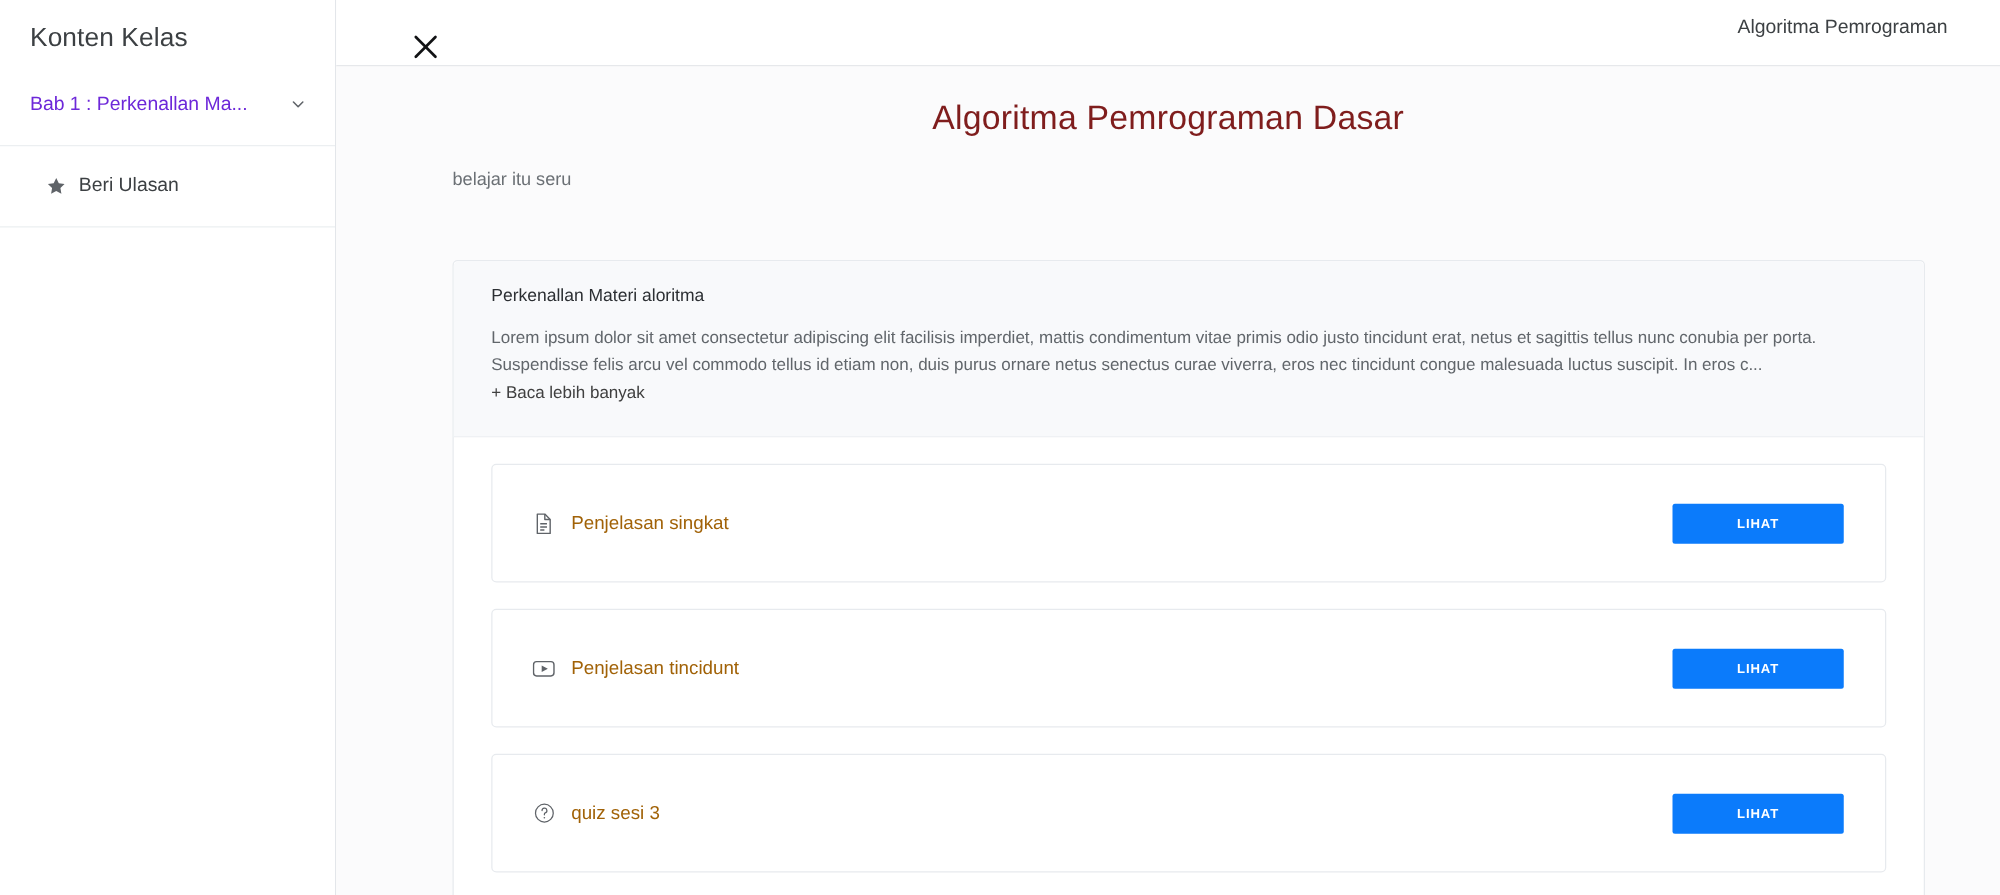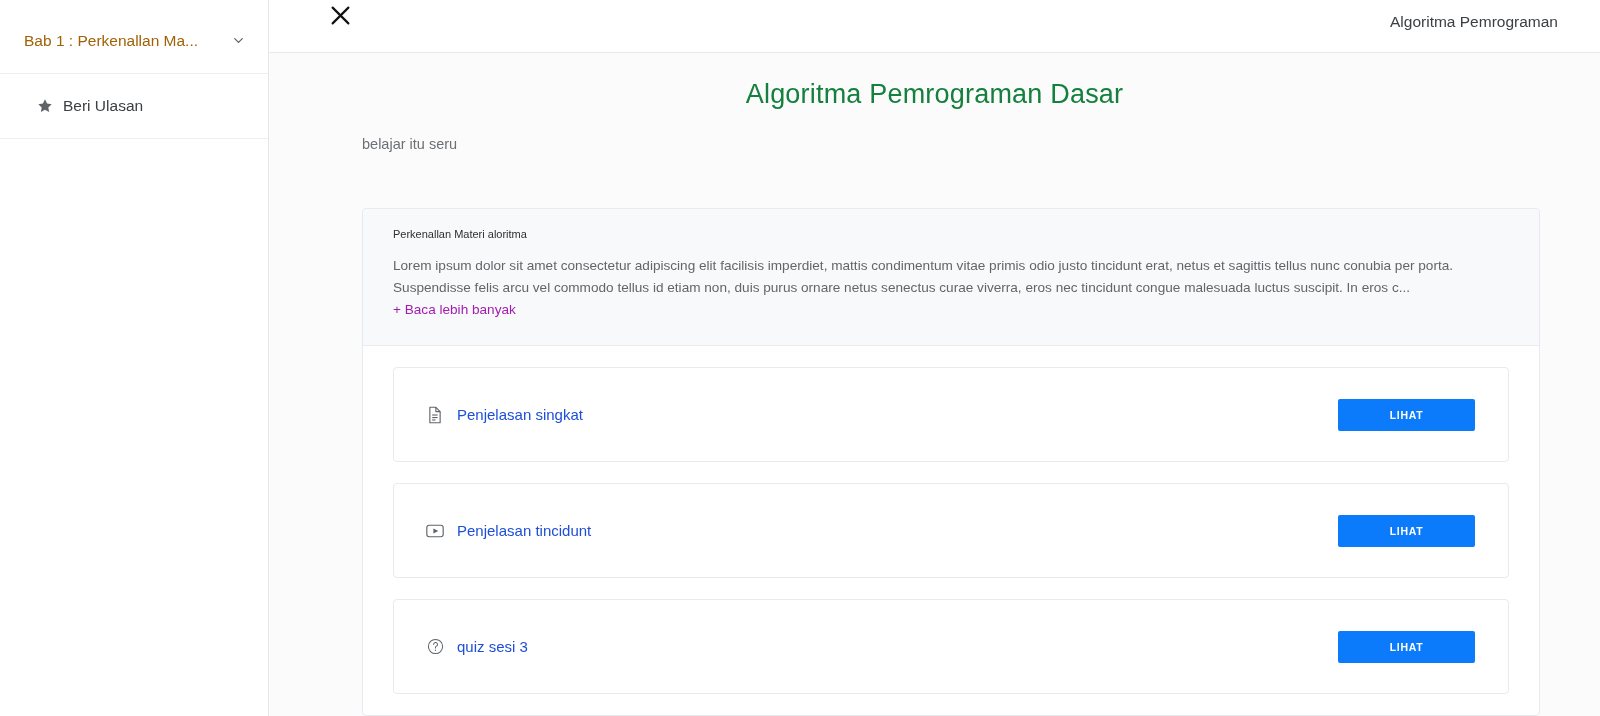--- a/index.html
+++ b/index.html
@@ -44,21 +44,21 @@
     height: 66px;
     display: flex;
     align-items: center;
     padding: 0 22px 0 24px;
     border-bottom: 1px solid #eceff1;
     cursor: pointer;
   }
   .sidebar-chapter-label {
     flex: 1;
     font-size: 15.5px;
-    color: #a16207;
+    color: #6d28d9;
     white-space: nowrap;
     overflow: hidden;
   }
   .chevron {
     width: 16px;
     height: 16px;
     flex-shrink: 0;
     margin-left: 8px;
     display: flex;
     align-items: center;
@@ -99,21 +99,21 @@
     background: #fbfbfc;
     min-width: 0;
   }
 
   .topbar {
     height: 53px;
     min-height: 53px;
     background: #ffffff;
     border-bottom: 1px solid #e6e8eb;
     display: flex;
-    align-items: flex-start;
+    align-items: flex-end;
     justify-content: space-between;
     padding: 0 0 0 56px;
     position: relative;
   }
   .close-btn {
     width: 30px;
     height: 30px;
     display: flex;
     align-items: center;
     justify-content: center;
@@ -133,21 +133,21 @@
     flex: 1;
     overflow: hidden;
     background: #fbfbfc;
     padding-top: 26px;
   }
 
   .page-title {
     text-align: center;
     font-size: 27px;
     font-weight: 400;
-    color: #15803d;
+    color: #7f1d1d;
     letter-spacing: 0.2px;
     margin-bottom: 26px;
   }
 
   .page-subtitle {
     font-size: 14.5px;
     color: #6b7075;
     padding-left: 93px;
     margin-bottom: 56px;
   }
@@ -161,32 +161,32 @@
     min-height: 500px;
   }
 
   .section-head {
     background: #f8f9fb;
     border-bottom: 1px solid #e9ecf0;
     padding: 19px 28px 24px 30px;
     border-radius: 4px 4px 0 0;
   }
   .section-head-title {
-    font-size: 11px;
+    font-size: 14px;
     color: #2c2f33;
     margin-bottom: 15px;
     font-weight: 400;
   }
   .section-head-desc {
     font-size: 13.6px;
     line-height: 22px;
     color: #61666b;
   }
   .read-more {
-    color: #a21caf;
+    color: #404040;
     cursor: pointer;
     white-space: nowrap;
   }
 
   .rows {
     padding: 21px 30px 0 30px;
   }
 
   .row-card {
     border: 1px solid #e7eaee;
@@ -209,21 +209,21 @@
     width: 18px;
     height: 18px;
     display: flex;
     align-items: center;
     justify-content: center;
     color: #5f6368;
     flex-shrink: 0;
   }
   .row-label {
     font-size: 15px;
-    color: #1d4ed8;
+    color: #a16207;
   }
 
   .lihat-btn {
     background: #0b7bfb;
     color: #ffffff;
     border: none;
     border-radius: 2px;
     width: 137px;
     height: 32px;
     font-size: 10.5px;
@@ -239,20 +239,21 @@
 
   svg { display: block; }
 </style>
 </head>
 <body>
 
 <div class="app">
 
   <aside class="sidebar">
 
+    <div class="sidebar-title">Konten Kelas</div>
 
     <div class="chapter-spacer"></div>
 
     <div class="sidebar-chapter">
       <span class="sidebar-chapter-label">Bab 1 : Perkenallan Ma...</span>
       <span class="chevron">
         <svg width="15" height="15" viewBox="0 0 24 24" fill="none" stroke="#5f6368" stroke-width="2" stroke-linecap="round" stroke-linejoin="round">
           <polyline points="6 9 12 15 18 9"></polyline>
         </svg>
       </span>

